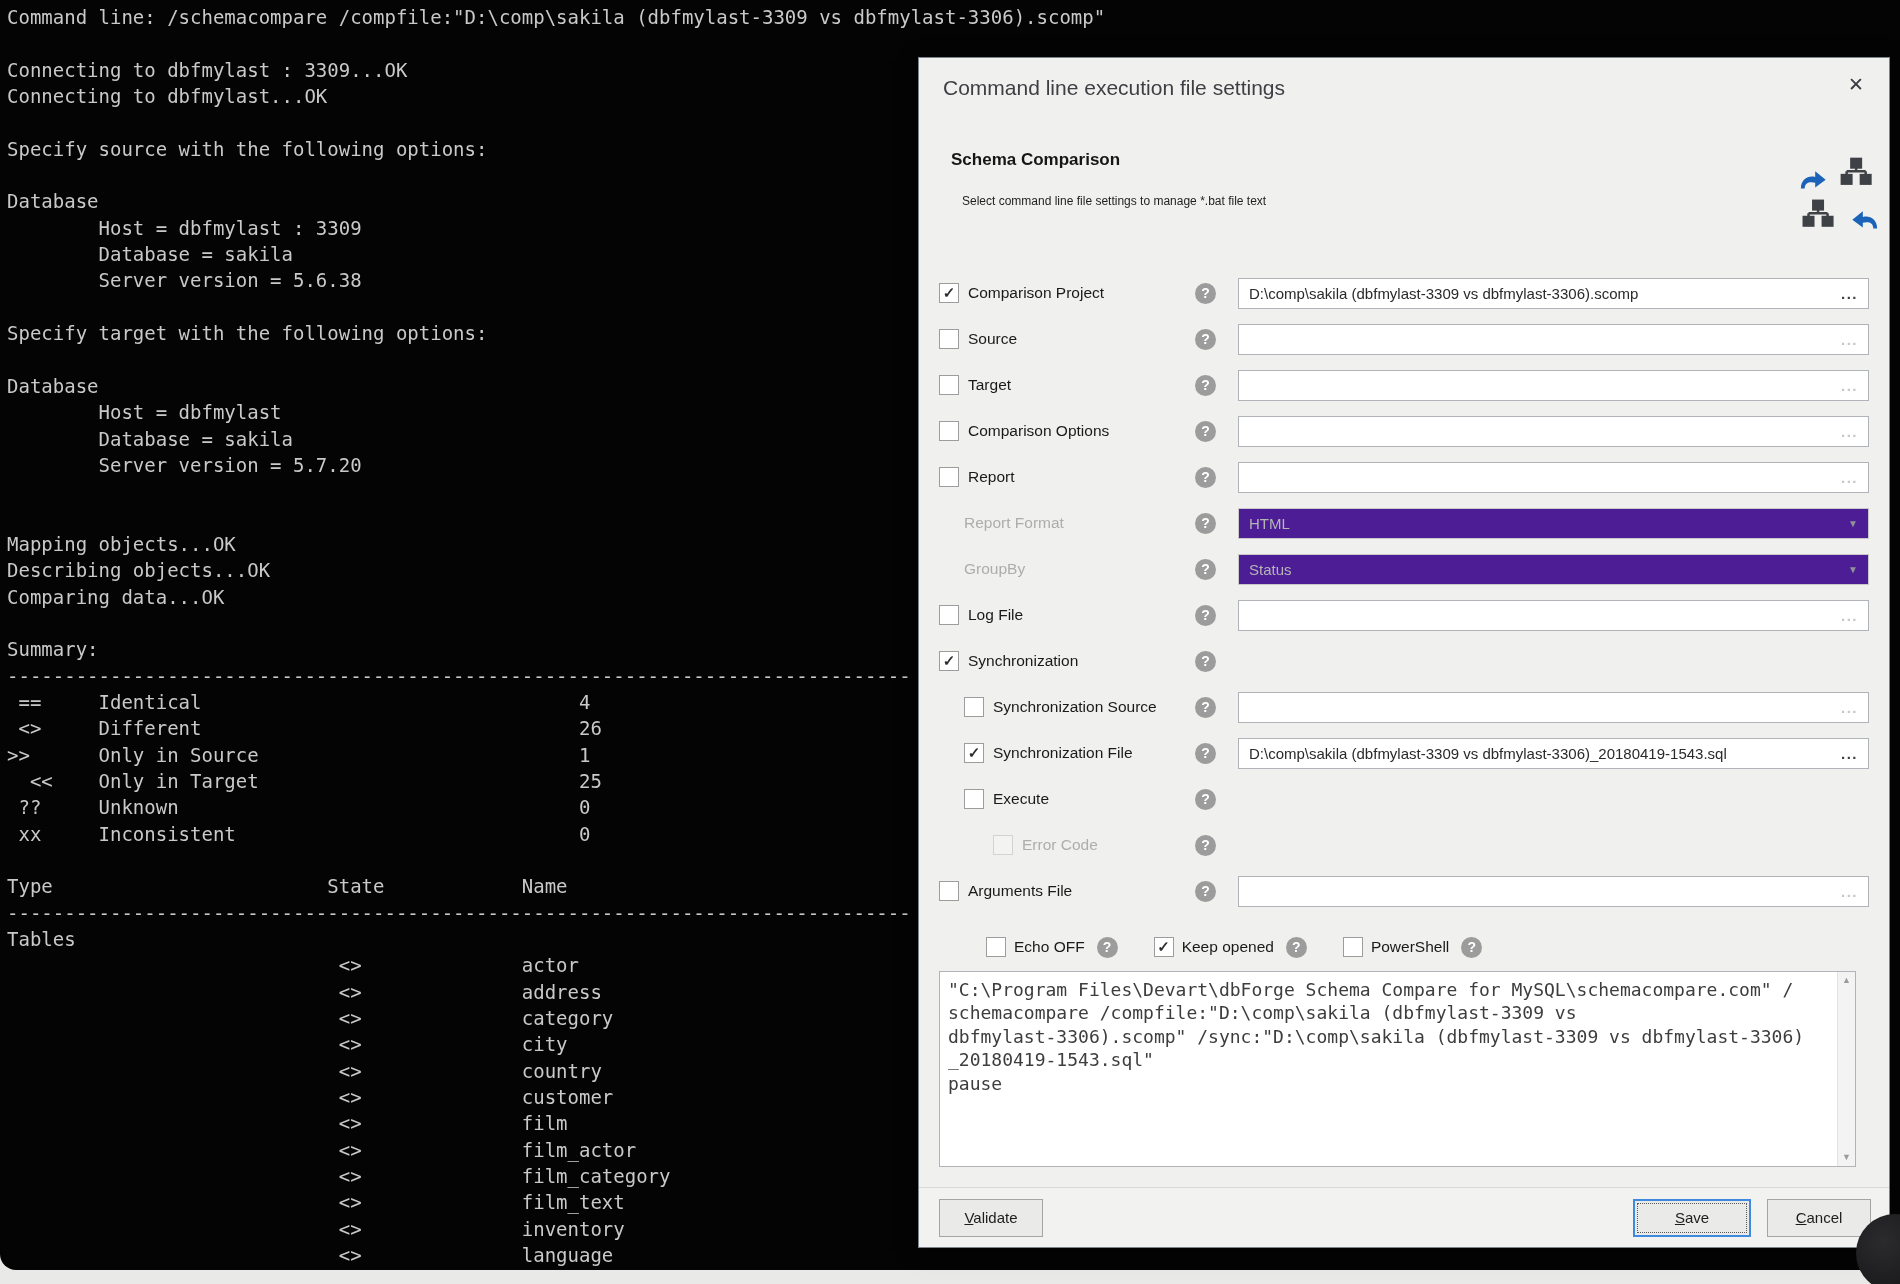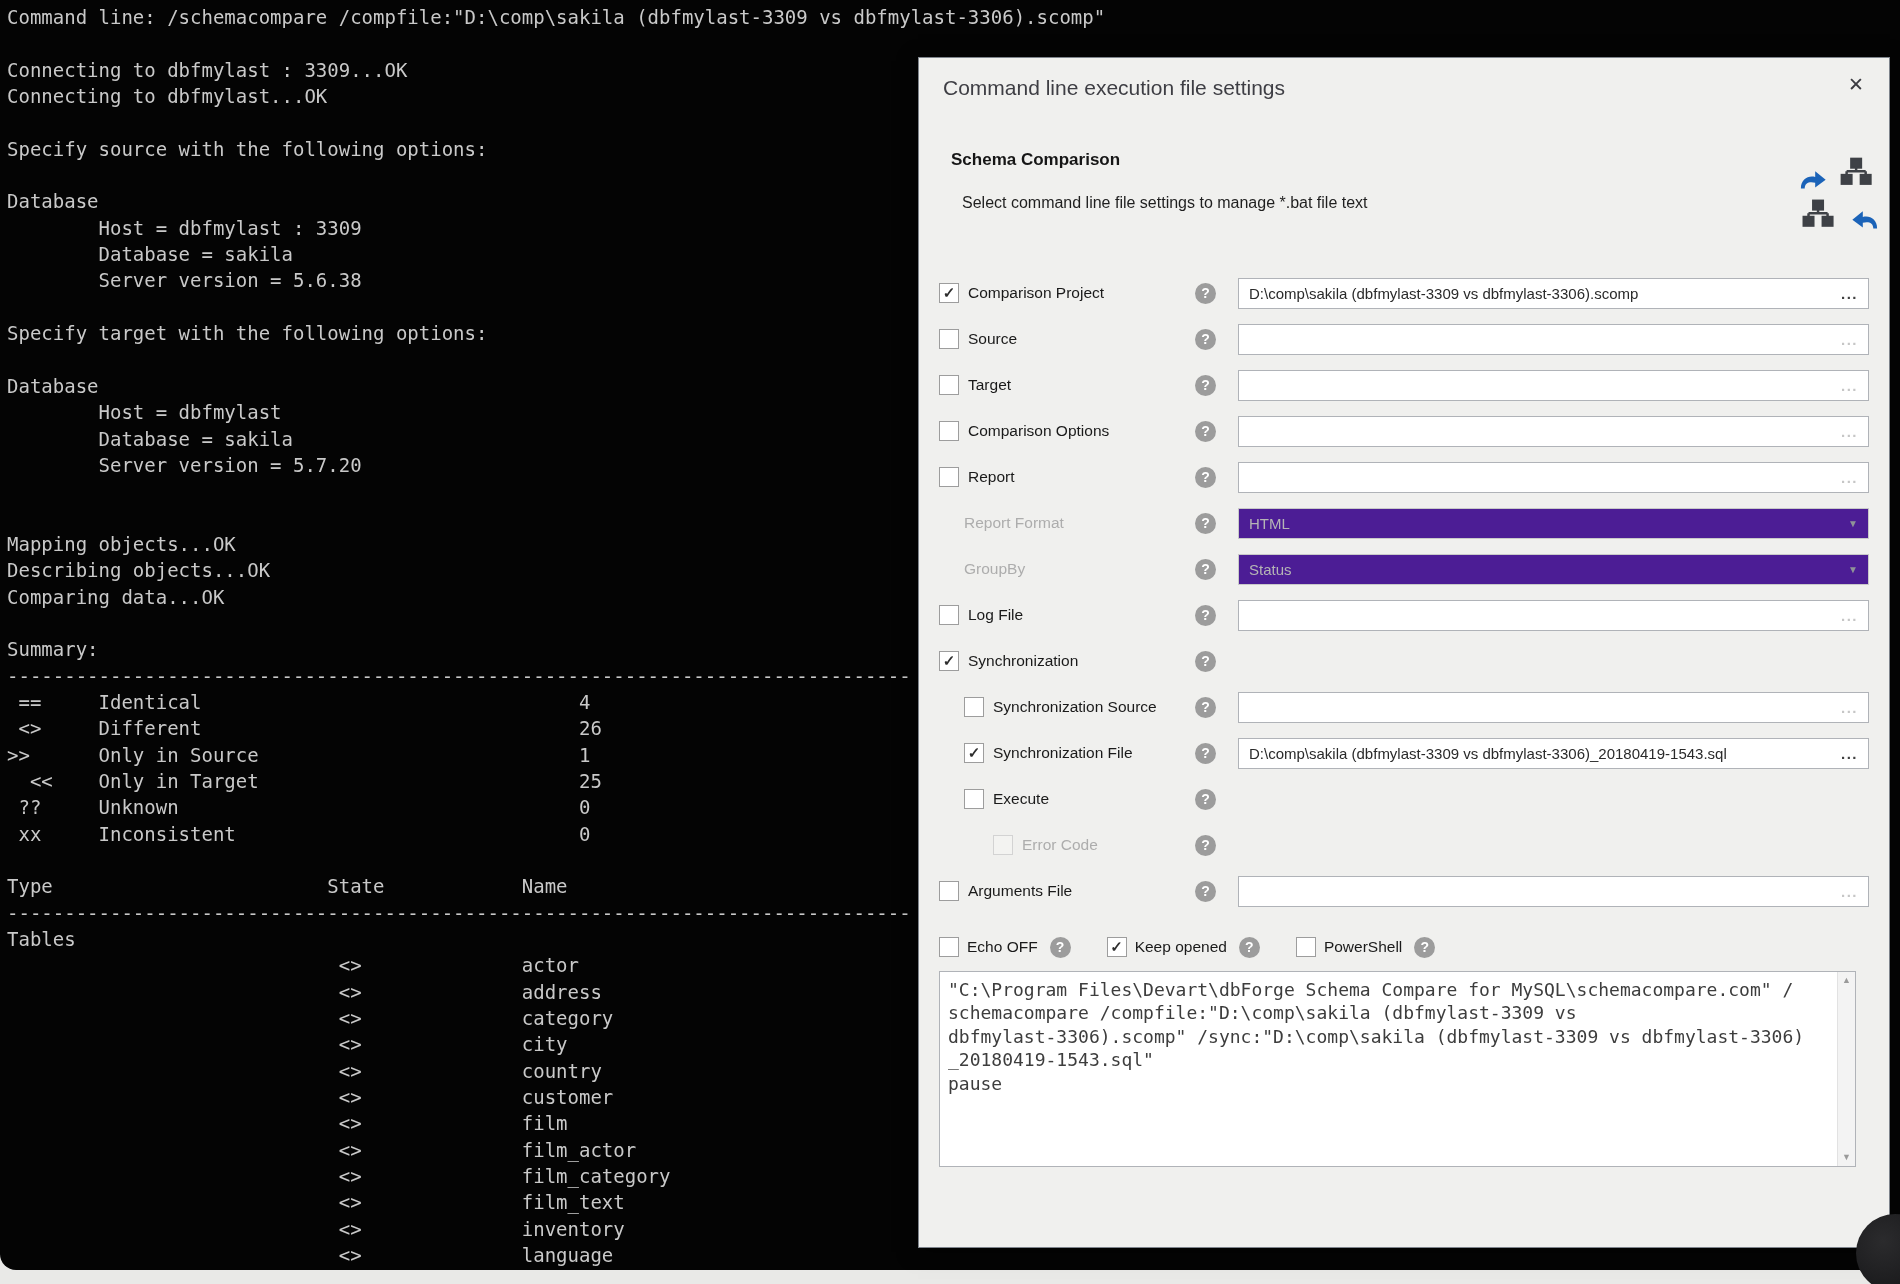--- a/index.html
+++ b/index.html
@@ -34,21 +34,21 @@
   .dlg-close {
     position:absolute; right:20px; top:14px; width:26px; height:26px;
     font-size:19px; color:#3a3a40; text-align:center; line-height:26px; cursor:pointer;
   }
   .hdr-title {
     position:absolute; left:32px; top:92px;
     font-size:17px; font-weight:bold; color:#161616;
   }
   .hdr-sub {
     position:absolute; left:43px; top:136px;
-    font-size:16px; color:#1f1f1f;
+    font-size:12px; color:#1f1f1f;
   }
   .hdr-icon { position:absolute; left:880px; top:98px; }
 
   
   .rows { position:absolute; left:20px; right:20px; top:212px; }
   .row { display:flex; align-items:center; height:46px; }
   .label-cell { width:256px; display:flex; align-items:center; box-sizing:border-box; }
   .label-cell.ind1 { padding-left:25px; }
   .label-cell.ind2 { padding-left:54px; }
   .label-cell.noCb { padding-left:25px; }
@@ -76,21 +76,21 @@
   .browse.muted { color:#c6c6c6; }
   .dropdown {
     height:31px; box-sizing:border-box; background:#4c1d95;
     border:1px solid #c9c9c9; display:flex; align-items:center; padding:0 10px;
   }
   .dropdown .val { font-size:15px; color:#b5b5b5; }
   .caret { margin-left:auto; font-size:10px; color:#8f9398; }
 
   
   .opts { position:absolute; left:20px; top:869px; height:40px; display:flex; align-items:center; }
-  .opt { display:flex; align-items:center; }
+  .opt { display:flex; align-items:center;margin-left:47px; }
   .opt .row-label { margin-right:12px; }
   .opt .checkbox { margin-right:8px; }
   .opt + .opt { margin-left:36px; }
 
   
   .bat-box {
     position:absolute; left:20px; top:913px; width:917px; height:196px;
     box-sizing:border-box; background:#fff; border:1px solid #b0b3b8;
   }
   .bat-text {
@@ -425,15 +425,22 @@
 schemacompare /compfile:"D:\comp\sakila (dbfmylast-3309 vs
 dbfmylast-3306).scomp" /sync:"D:\comp\sakila (dbfmylast-3309 vs dbfmylast-3306)
 _20180419-1543.sql"
 pause</pre>
     <div class="sb">
       <span class="sb-up">▲</span>
       <span class="sb-down">▼</span>
     </div>
   </div>
 
+  <div class="btnbar">
+    <button class="btn"><span class="mn">V</span><span>alidate</span></button>
+    <div class="spacer"></div>
+    <button class="btn btn-save"><span class="mn">S</span><span>ave</span></button>
+    <button class="btn"><span class="mn">C</span><span>ancel</span></button>
+    <span class="grip">⋰</span>
+  </div>
 </div>
 
 <div class="cursor-blob"></div>
 
 </body></html>

